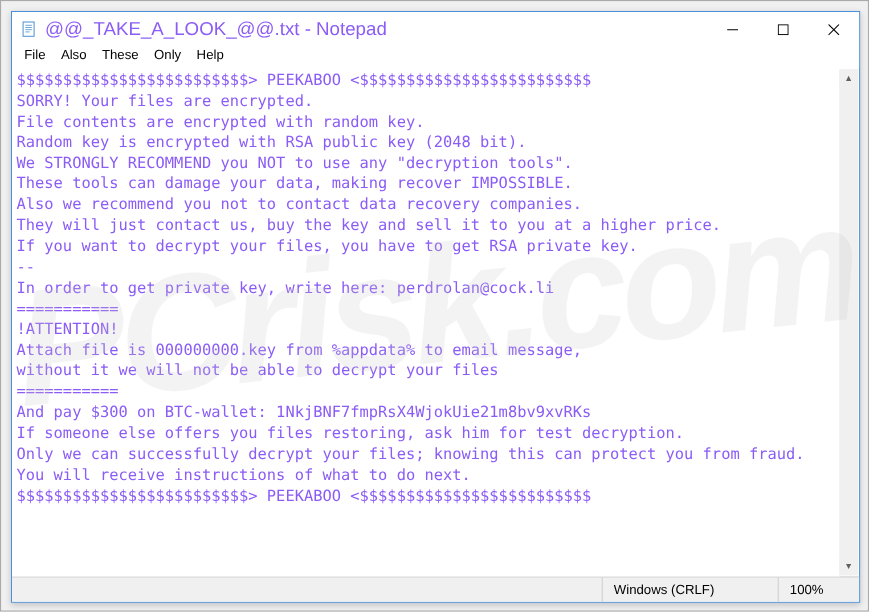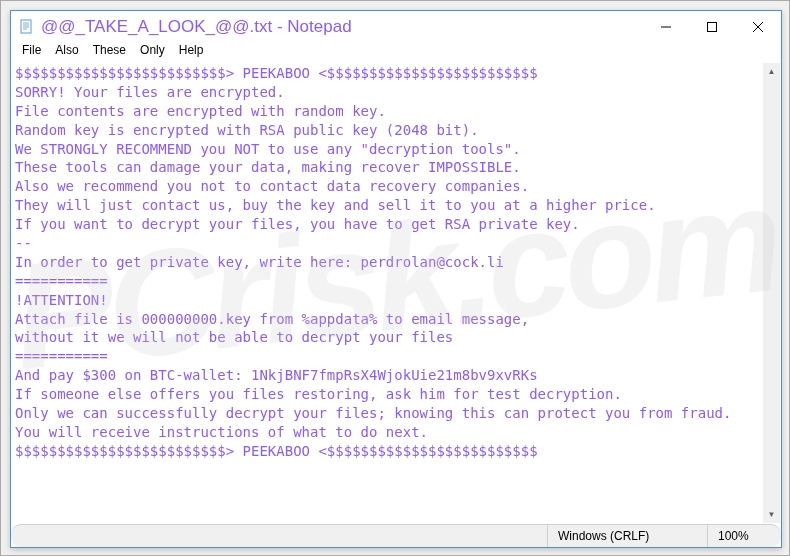--- a/index.html
+++ b/index.html
@@ -126,21 +126,20 @@
     .sb-track { flex: 1; }
     
     .statusbar {
       height: 23px;
       background: #f0f0f0;
       border-top: 1px solid #d0d0d0;
       display: flex;
       align-items: center;
       font-size: 12px;
       color: #000;
-      border-radius: 10px;
     }
     
     .status-cell {
       padding: 0 10px;
       border-left: 1px solid #d0d0d0;
       height: 100%;
       display: flex;
       align-items: center;
     }
     

